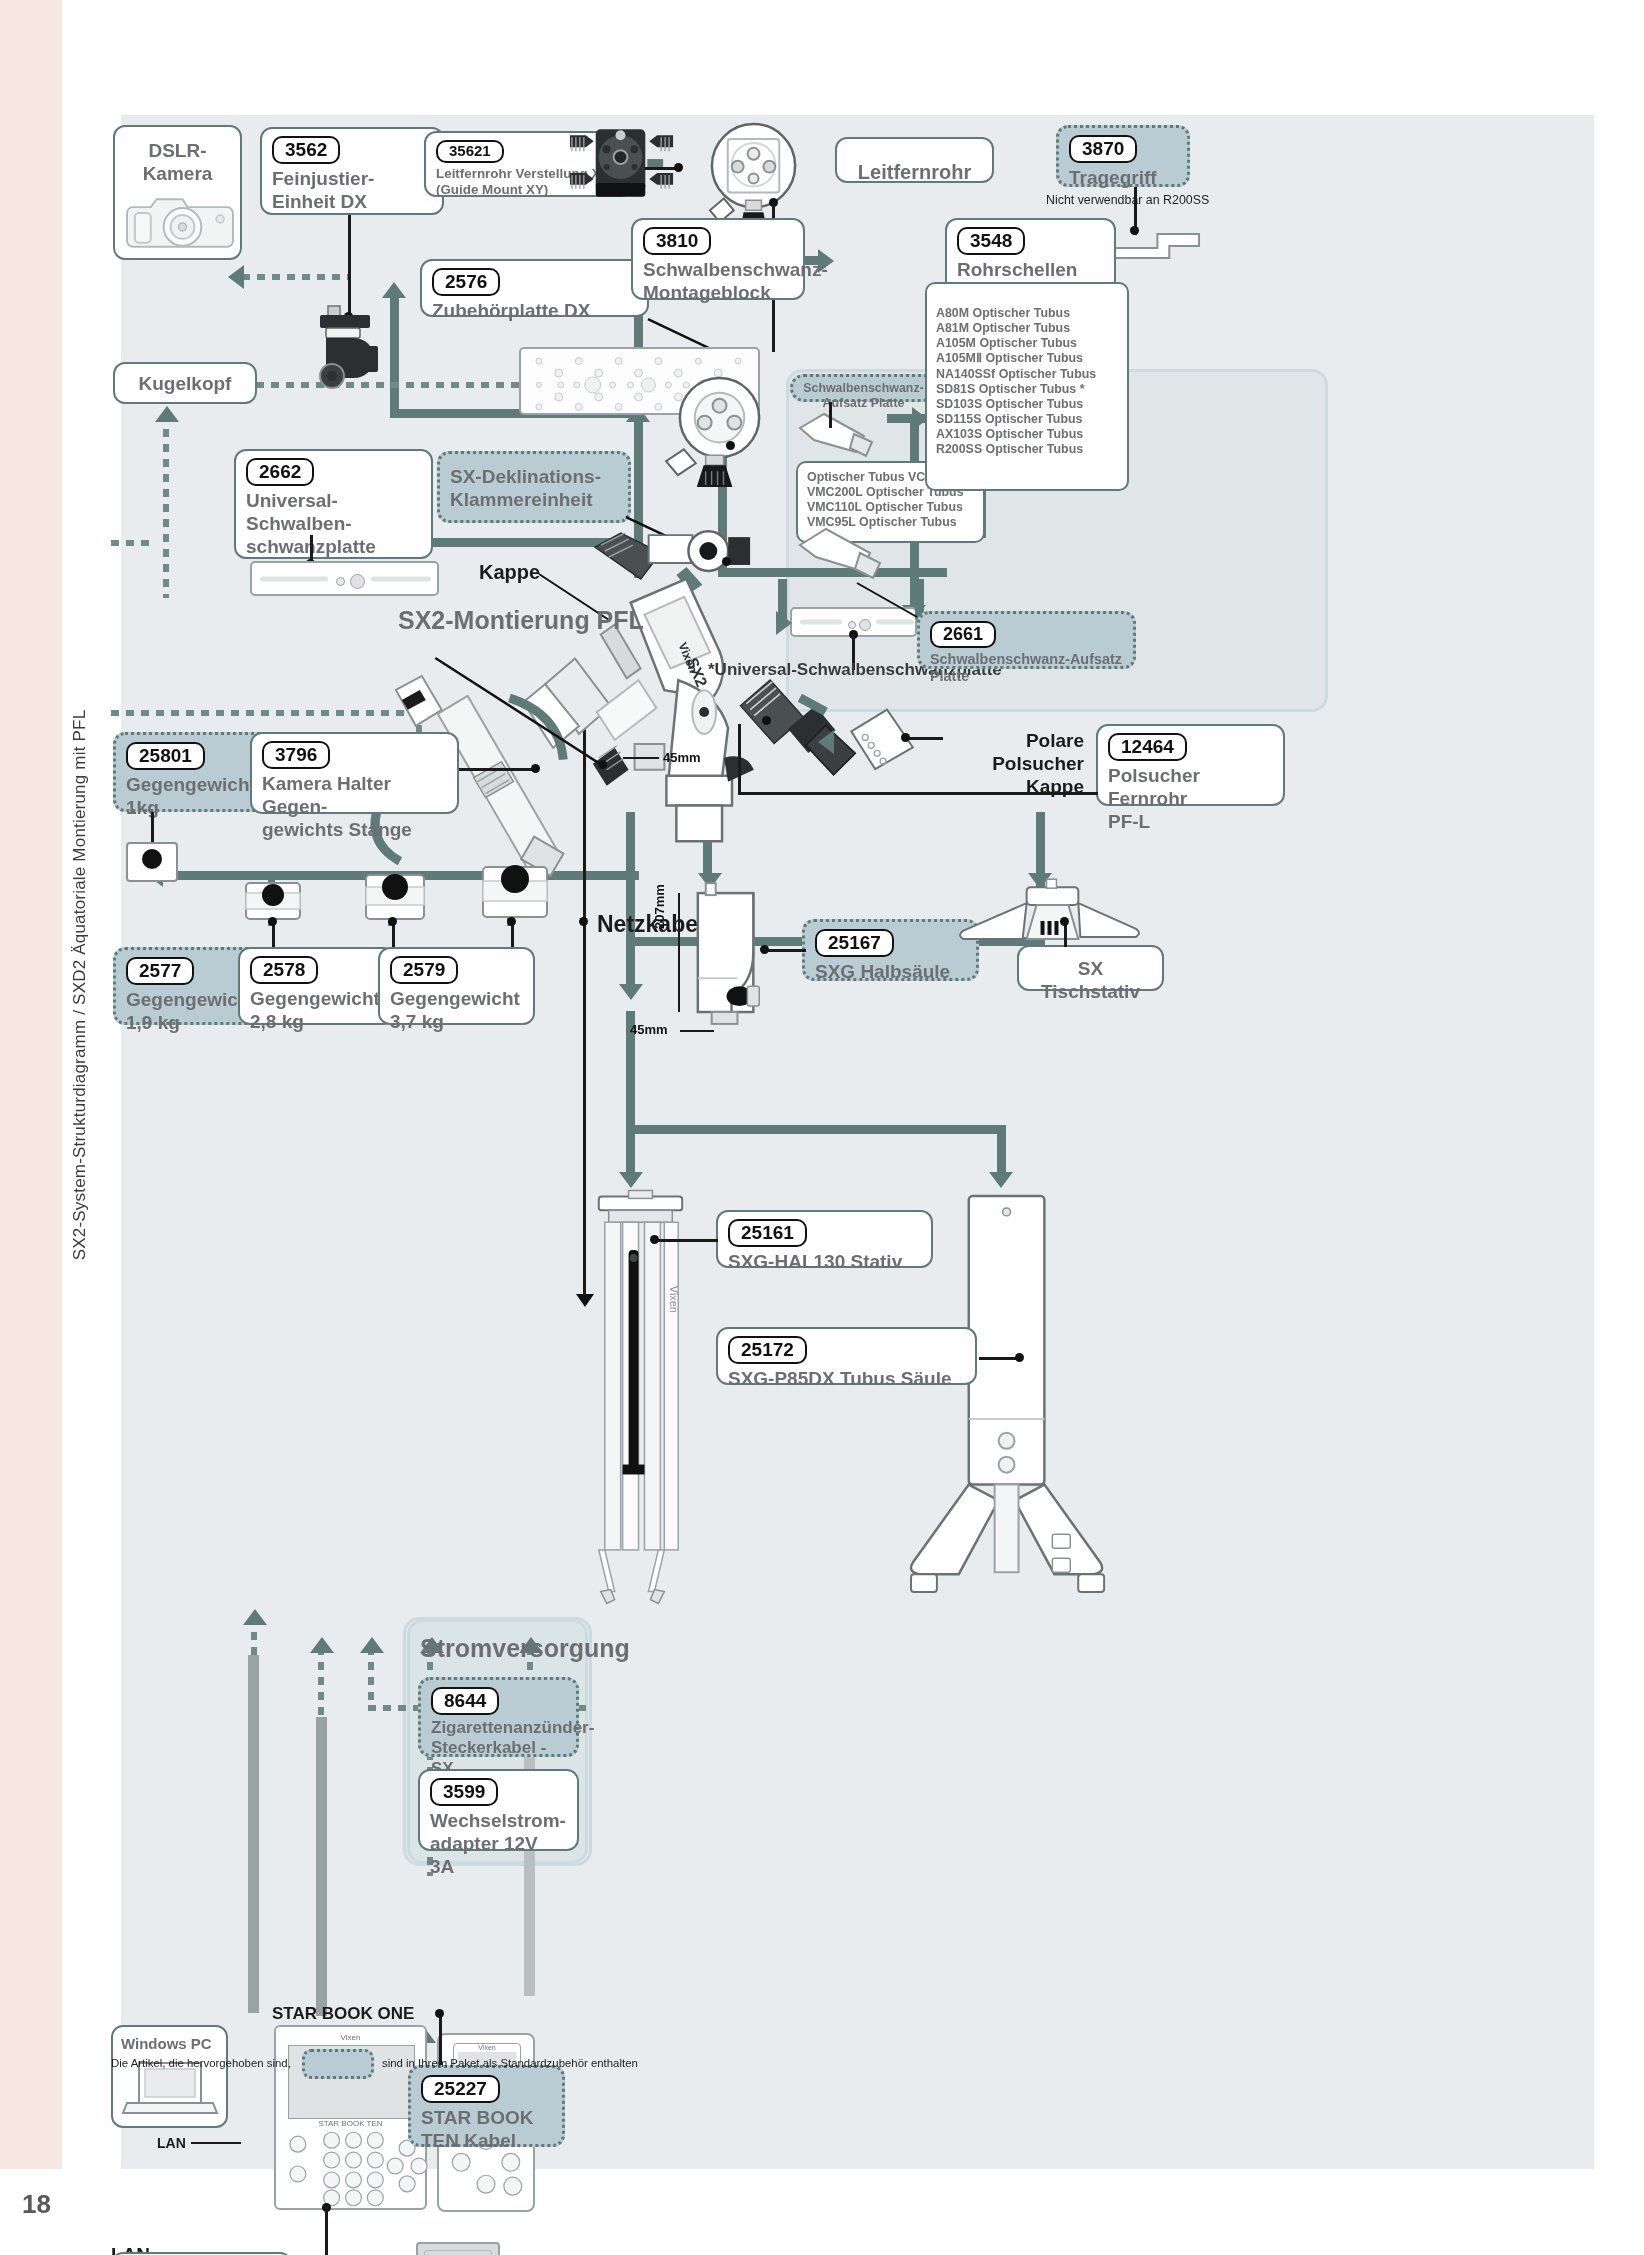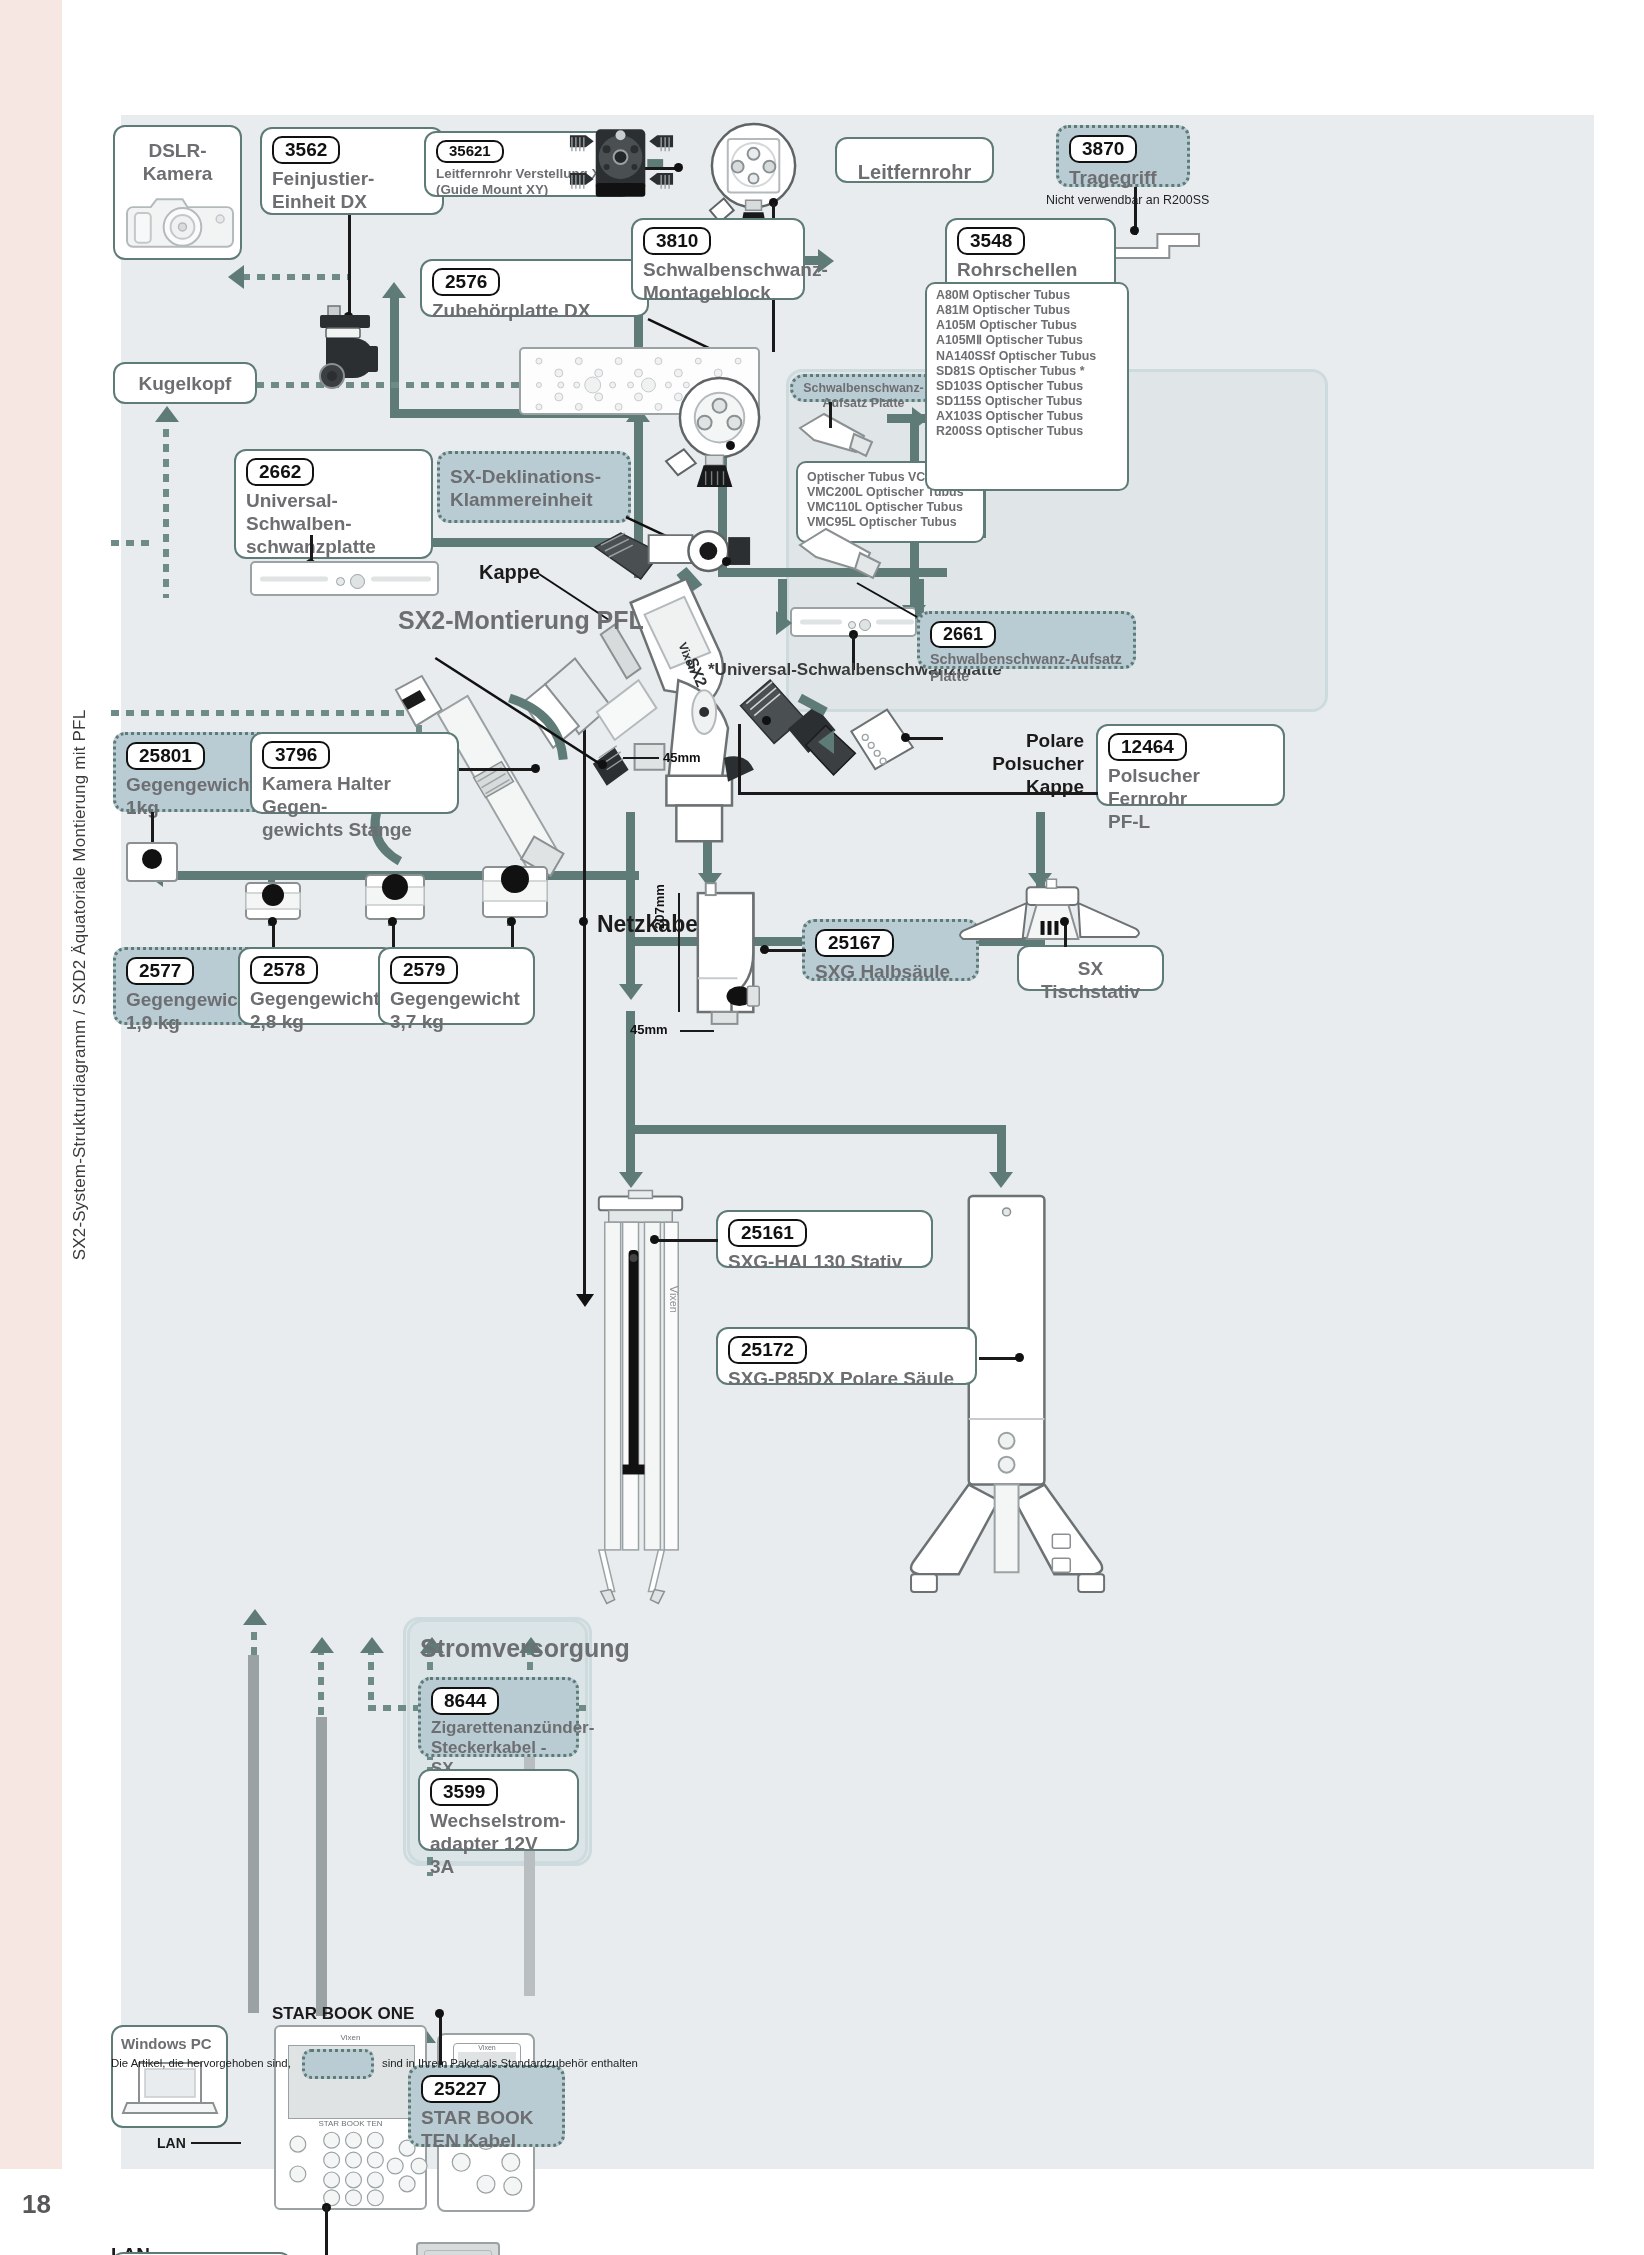--- a/index.html
+++ b/index.html
@@ -360,21 +360,21 @@
     </svg>
     <div class="thin" style="left:708px;top:287px;width:2.5px;height:26px;"></div>
 
     <div class="bx plain" style="left:675px;top:346px;width:189px;height:82px;font-size:12.4px;border-radius:10px;padding:7px 9px;">
       <div>Optischer Tubus VC200L</div>
       <div>VMC200L Optischer Tubus</div>
       <div>VMC110L Optischer Tubus</div>
       <div>VMC95L Optischer Tubus</div>
     </div>
 
-    <div class="bx plain" style="left:804px;top:167px;width:204px;height:209px;font-size:12.4px;border-radius:10px;padding:4px 9px;">
+    <div class="bx plain" style="left:804px;top:167px;width:204px;height:209px;font-size:12.4px;border-radius:10px;padding:22px 9px;">
       <div>A80M Optischer Tubus</div>
       <div>A81M Optischer Tubus</div>
       <div>A105M Optischer Tubus</div>
       <div>A105MⅡ Optischer Tubus</div>
       <div>NA140SSf Optischer Tubus</div>
       <div>SD81S Optischer Tubus  *</div>
       <div>SD103S Optischer Tubus</div>
       <div>SD115S Optischer Tubus</div>
       <div>AX103S Optischer Tubus</div>
       <div>R200SS Optischer Tubus</div>
@@ -664,21 +664,21 @@
       <path d="M66 296 l-56 78 q-6 10 6 12 h40 l40 -74 z" fill="#fff" stroke="#6c7274" stroke-width="2.5"></path>
       <path d="M142 296 l56 78 q6 10 -6 12 h-40 l-40 -74 z" fill="#fff" stroke="#6c7274" stroke-width="2.5"></path>
       <path d="M92 296 h24 v88 h-24 z" fill="#f4f5f5" stroke="#9aa2a4" stroke-width="2"></path>
       <rect x="150" y="346" width="18" height="14" rx="2" fill="#fff" stroke="#8b9092" stroke-width="1.5"></rect>
       <rect x="150" y="370" width="18" height="14" rx="2" fill="#fff" stroke="#8b9092" stroke-width="1.5"></rect>
       <rect x="8" y="386" width="26" height="18" rx="3" fill="#fff" stroke="#6c7274" stroke-width="2"></rect>
       <rect x="176" y="386" width="26" height="18" rx="3" fill="#fff" stroke="#6c7274" stroke-width="2"></rect>
     </svg>
     <div class="bx" style="left:595px;top:1212px;width:261px;height:58px;font-size:19px;">
       <span class="code">25172</span>
-      <div>SXG-P85DX Polare Säule</div>
+      <div>SXG-P85DX Tubus Säule</div>
     </div>
     <div class="thin" style="left:858px;top:1242px;width:42px;height:2.5px;"></div>
     <div class="dot" style="left:894px;top:1238px;"></div>
 
     <div class="plaintxt" style="left:151px;top:1889px;font-size:17px;color:#1b1b1b;">STAR BOOK ONE</div>
 
     <div class="bx" style="left:-10px;top:1910px;width:117px;height:103px;font-size:15px;padding:8px;">
       <span style="font-weight:700;text-align:center;">Windows PC</span>
       <svg width="96" height="62" viewBox="0 0 96 62" style="margin-top:4px;">
         <path d="M18 6 h62 v40 h-62 z" fill="#fff" stroke="#8b9092" stroke-width="2"></path>

